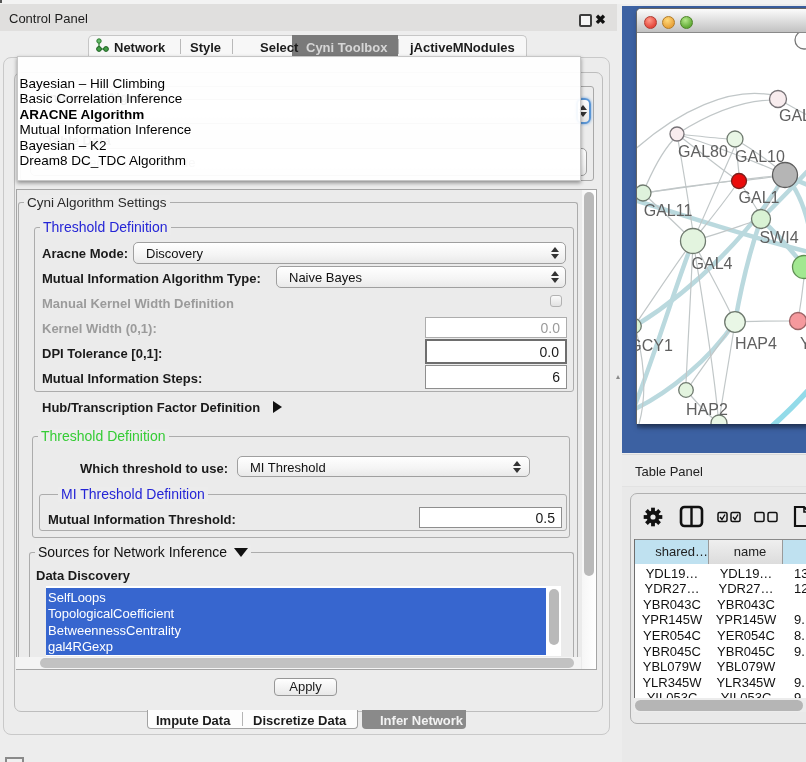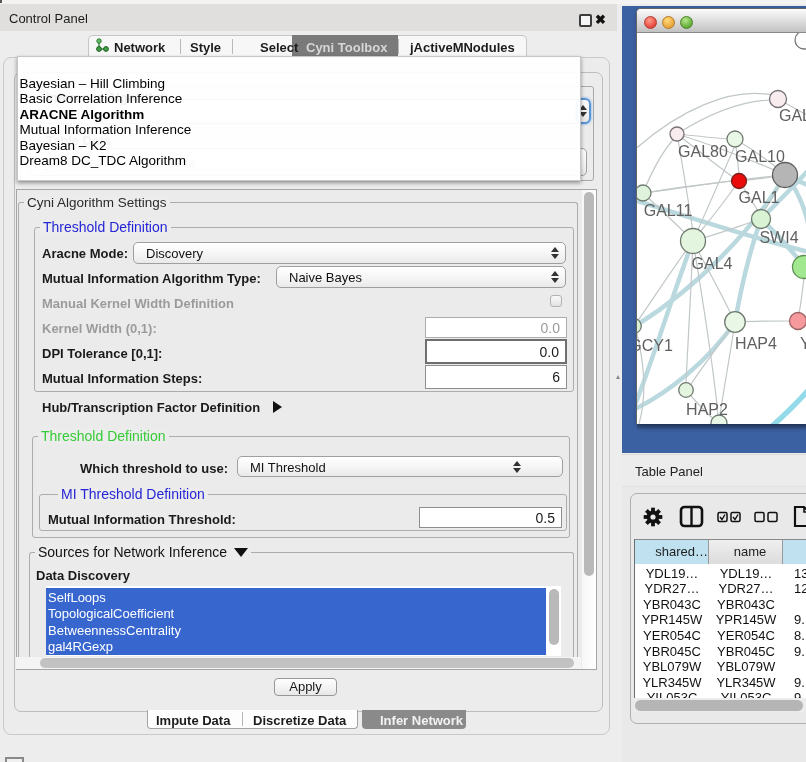--- a/index.html
+++ b/index.html
@@ -101,21 +101,21 @@
 <div class="field" style="left:425px;top:365px;width:142px;height:24px;">
     <span>6</span>
   </div>
 
 <div class="a b13" style="left:42px;top:400px;">Hub/Transcription Factor Definition</div>
 <div class="a" style="left:273px;top:401px;width:0;height:0;border-top:6px solid transparent;border-bottom:6px solid transparent;border-left:9px solid #111;"></div>
 
 <div class="gbox" style="left:32px;top:436px;width:538px;height:102px;"></div>
 <div class="gtitle" style="left:38px;top:429px;color:#35cc35;">Threshold Definition</div>
 <div class="a b13" style="left:80px;top:461px;">Which threshold to use:</div>
-<div class="combo" style="left:237px;top:456px;width:326px;height:21px;">
+<div class="combo" style="left:237px;top:456px;width:293px;height:21px;">
     <span class="ct">MI Threshold</span>
   </div>
 <div class="spin" style="left:513px;top:461px;"></div>
 <div class="gbox" style="left:39px;top:494px;width:528px;height:37px;"></div>
 <div class="gtitle" style="left:45px;top:487px;color:#2525d6;margin-left:13px;">MI Threshold Definition</div>
 <div class="a b13" style="left:48px;top:512px;">Mutual Information Threshold:</div>
 <div class="field" style="left:419px;top:507px;width:143px;height:21px;">
     <span>0.5</span>
   </div>
 

